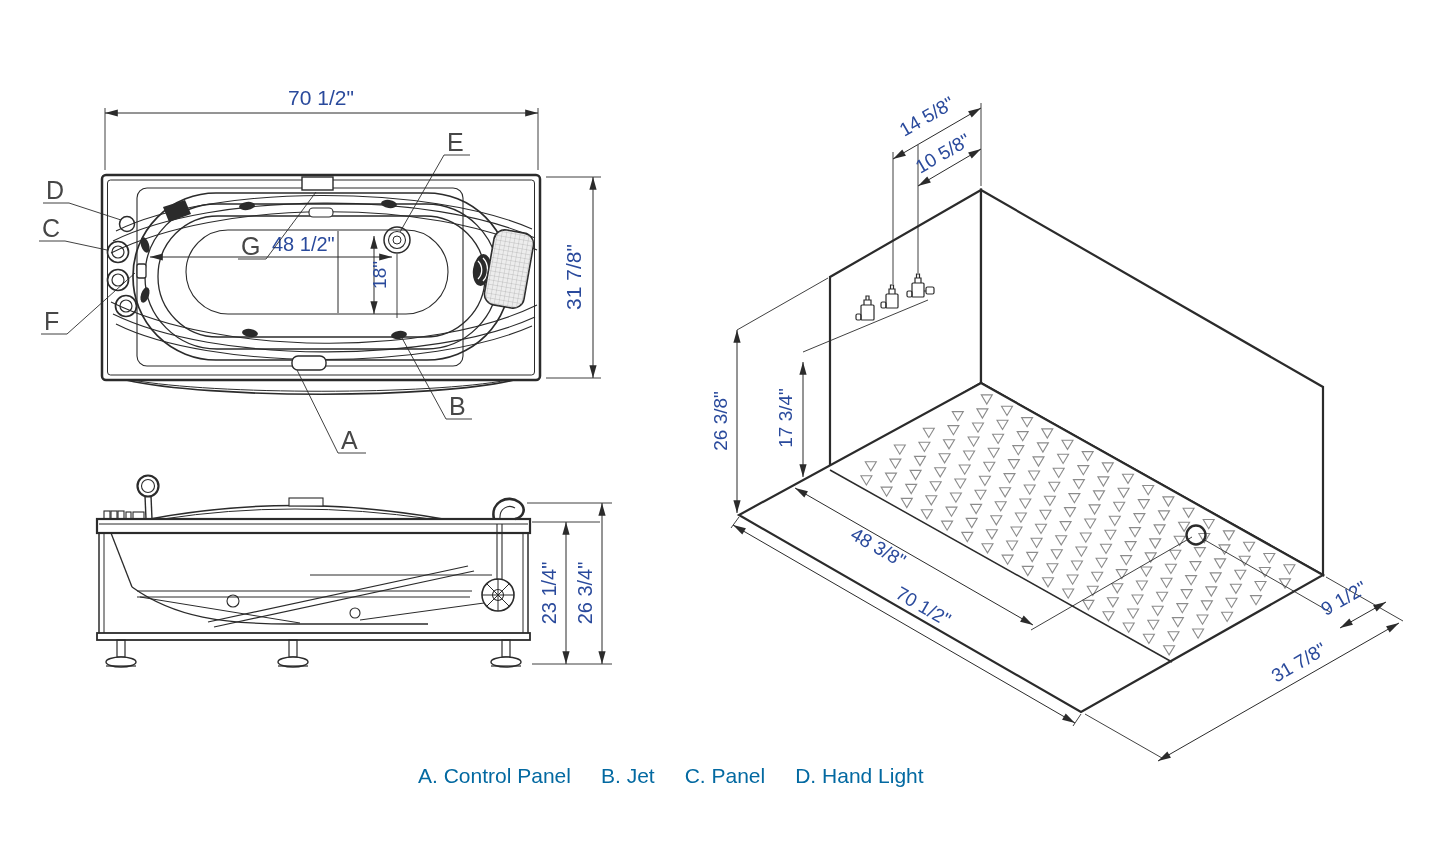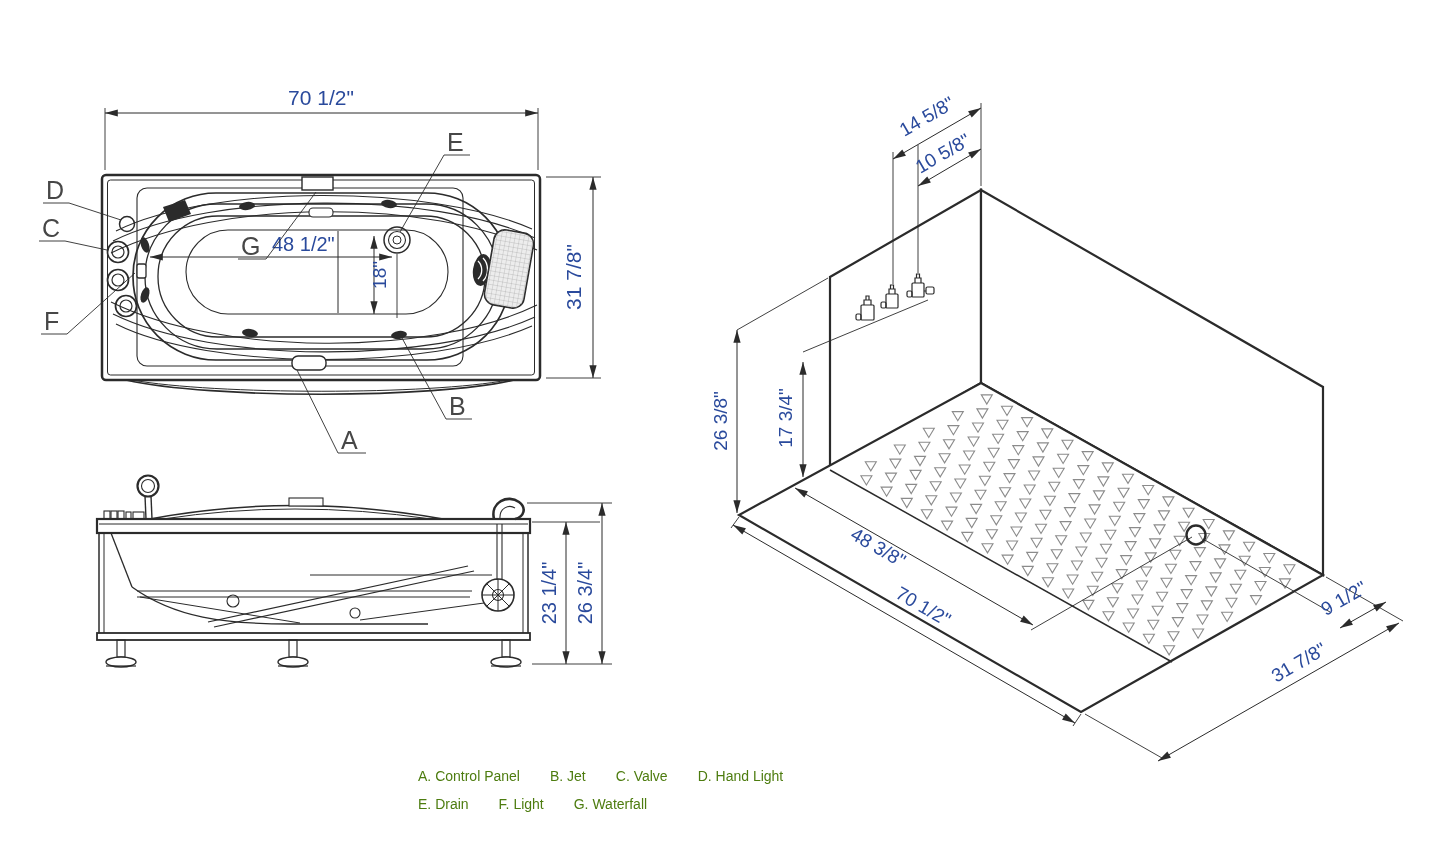--- a/index.html
+++ b/index.html
@@ -9,21 +9,21 @@
   .ln{stroke:var(--line,#2b2b2b);fill:none}
   .fw{stroke:var(--line,#2b2b2b);fill:#fff}
   .dk{fill:var(--line,#2b2b2b);stroke:none}
   .dim{stroke:var(--line,#2b2b2b);fill:none;stroke-width:1}
   .ext{stroke:var(--line,#2b2b2b);fill:none;stroke-width:0.9}
   .dim-txt{fill:var(--dim,#2a4a9c);font-family:"Liberation Sans",sans-serif;font-size:20px}
   .dim-txt.s{font-size:19px}
   .dim-txt.b{font-size:21px}
   .call{fill:#474747;font-family:"Liberation Sans",sans-serif;font-size:25px}
   .tri{stroke:#8b8b8b;stroke-width:1.1;fill:none}
-  .legend{position:absolute;left:418px;top:762px;color:#4d7c0f;font-size:14px;line-height:28px}
+  .legend{position:absolute;left:418px;top:762px;color:#0369a1;font-size:21px;line-height:28px}
   .legend-row{display:flex;gap:30px}
   .li span{white-space:pre}
 </style>
 </head>
 <body>
 
 <div id="stage">
 <svg width="1445" height="867" viewBox="0 0 1445 867">
   <defs>
     <marker id="arr" viewBox="0 0 12 12" refX="11.5" refY="6" markerWidth="14" markerHeight="14" markerUnits="userSpaceOnUse" orient="auto-start-reverse">
@@ -290,22 +290,17 @@
     <line class="dim" x1="1399" y1="623" x2="1158" y2="761" marker-start="url(#arr)" marker-end="url(#arr)"></line>
     <text class="dim-txt s" transform="translate(1302,668) rotate(-30)" text-anchor="middle">31 7/8"</text>
   </g>
 </svg>
 
 
 <div class="legend">
   <div class="legend-row">
     <span class="li"><span>A.</span> <span>Control Panel</span></span>
     <span class="li"><span>B.</span> <span>Jet</span></span>
-    <span class="li"><span>C.</span> <span>Valve</span></span>
+    <span class="li"><span>C.</span> <span>Panel</span></span>
     <span class="li"><span>D.</span> <span>Hand Light</span></span>
-  </div>
-  <div class="legend-row">
-    <span class="li"><span>E.</span> <span>Drain</span></span>
-    <span class="li"><span>F.</span> <span>Light</span></span>
-    <span class="li"><span>G.</span> <span>Waterfall</span></span>
   </div>
 </div>
 </div>
 
 </body></html>

